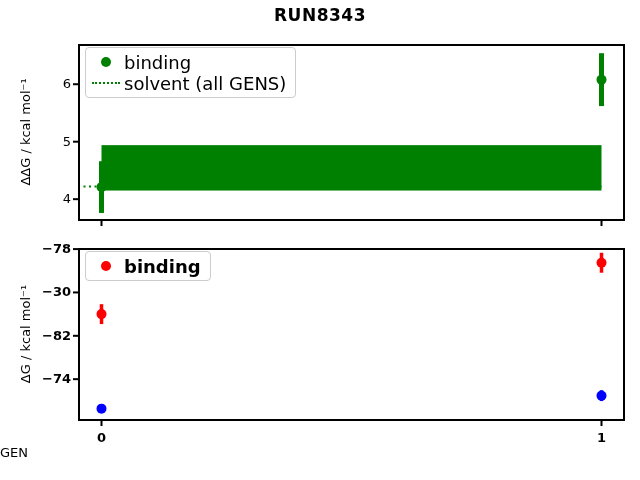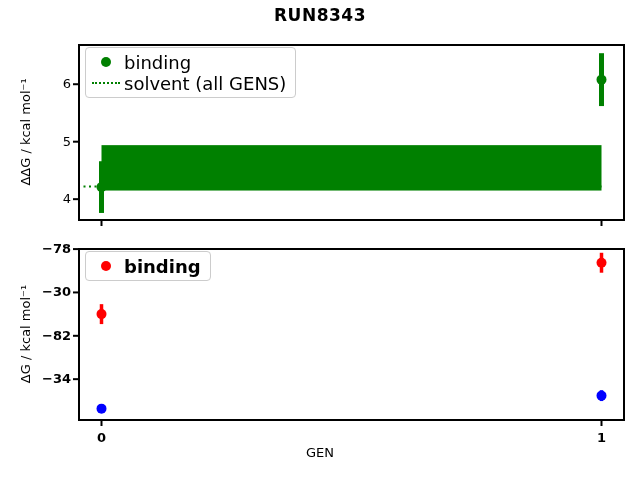--- a/index.html
+++ b/index.html
@@ -6,21 +6,21 @@
   .figure{
     position:relative;width:640px;height:480px;background:#ffffff;
     font-family:"DejaVu Sans","Liberation Sans",sans-serif;color:#000;overflow:hidden;
   }
   .suptitle{position:absolute;left:0;right:0;top:5px;text-align:center;
     font-size:17px;font-weight:bold;letter-spacing:0.5px;}
   .axes{position:absolute;}
   .axes svg{position:absolute;left:0;top:0;overflow:visible;display:block;}
   .ylabel{position:absolute;font-size:13px;white-space:nowrap;
     transform:translate(-50%,-50%) rotate(-90deg);font-weight:500;}
-  .xlabel{position:absolute;left:0;right:0;top:445px;text-align:center;
+  .xlabel{position:absolute;left:0;right:0;top:445px;text-align:left;
     font-size:13px;font-weight:500;}
   .ytick-label{position:absolute;left:-48px;width:41px;text-align:right;
     font-size:13px;line-height:18px;}
   .xtick-label{position:absolute;width:24px;text-align:center;font-size:13px;line-height:18px;}
   .legend{position:absolute;left:7px;top:3px;background:rgba(255,255,255,0.88);
     border:1px solid #cccccc;border-radius:4px;padding:4px 9px 4px 2px;
     display:flex;flex-direction:column;gap:1px;z-index:5;}
   .lrow{display:flex;align-items:center;height:20px;}
   .lmark{width:36px;display:flex;justify-content:center;align-items:center;flex:none;}
   .ldot{width:10px;height:10px;border-radius:50%;display:inline-block;}
@@ -80,21 +80,21 @@
         <line x1="-5" y1="1.0839598997493112" x2="0" y2="1.0839598997493112" stroke="#000" stroke-width="2"></line>
         <line x1="-5" y1="44.442355889724226" x2="0" y2="44.442355889724226" stroke="#000" stroke-width="2"></line>
         <line x1="-5" y1="87.80075187969915" x2="0" y2="87.80075187969915" stroke="#000" stroke-width="2"></line>
         <line x1="-5" y1="131.15914786967406" x2="0" y2="131.15914786967406" stroke="#000" stroke-width="2"></line>
         <line x1="23.500000000000004" y1="173" x2="23.500000000000004" y2="178" stroke="#000" stroke-width="2"></line>
         <line x1="523.5" y1="173" x2="523.5" y2="178" stroke="#000" stroke-width="2"></line>
       </svg>
       <div class="ytick-label" style="top: -7.91604px;">−78</div>
       <div class="ytick-label" style="top: 35.4424px;">−30</div>
       <div class="ytick-label" style="top: 78.8008px;">−82</div>
-      <div class="ytick-label" style="top: 122.159px;">−34</div>
+      <div class="ytick-label" style="top: 122.159px;">−74</div>
       <div class="xtick-label" style="left: 11.5px; top: 181px;">0</div>
       <div class="xtick-label" style="left: 511.5px; top: 181px;">1</div>
       <div class="legend">
         <div class="lrow">
           <span class="lmark">
             <span class="ldot" style="background: rgb(255, 0, 0);"></span>
           </span>
           <span class="ltext">binding</span>
         </div>
       </div>

